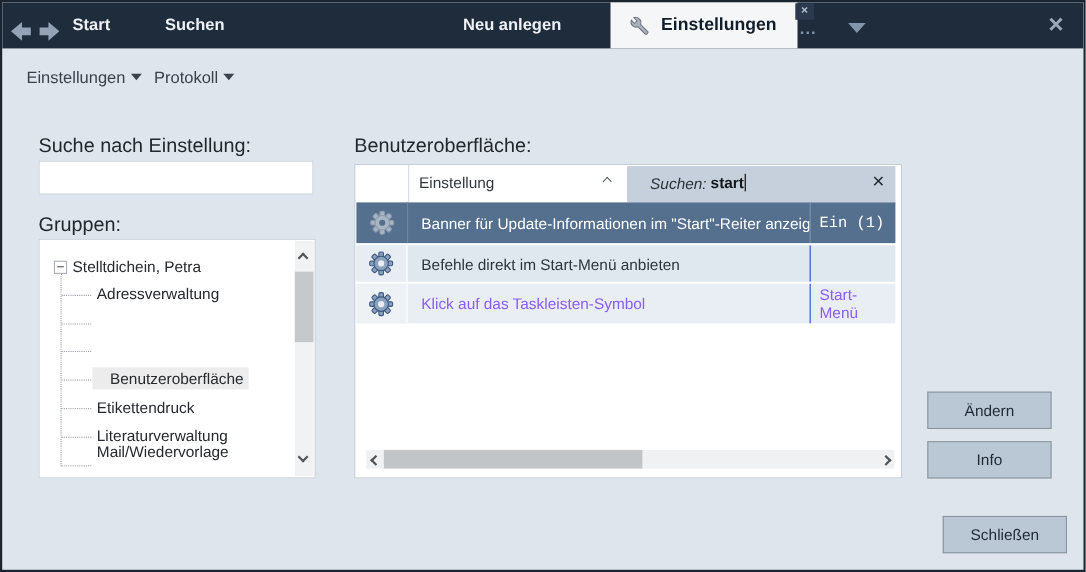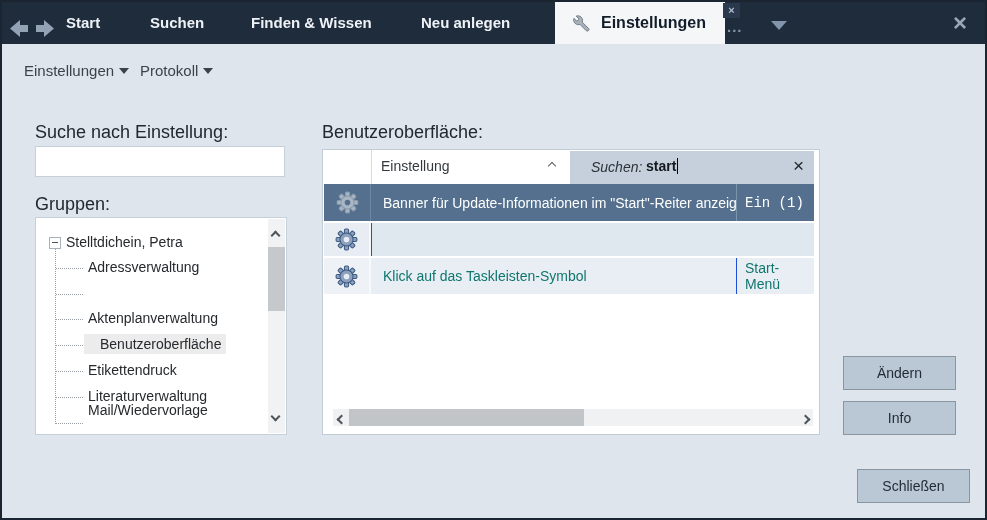--- a/index.html
+++ b/index.html
@@ -89,21 +89,21 @@
   .search-overlay .slabel { position:absolute; left:21px; top:8px; font-size:14px;
                             font-style:italic; color:#2c3238; }
   .search-overlay .svalue { position:absolute; left:76px; top:7px; font-size:14px; font-weight:700;
                             color:#14181c; border-right:1px solid #000; padding-right:1px; }
   .search-overlay .sclose { position:absolute; right:10px; top:4px; font-size:19px; color:#23282d;
                             cursor:pointer; }
 
   .trow { position:absolute; left:1px; width:490px; display:flex; align-items:center; }
   .trow.r0 { top:34px;  height:37px; background:#54708e; color:#ffffff; }
   .trow.r1 { top:73px;  height:33px; background:#dfe7ef; color:#2e353c; }
-  .trow.r2 { top:108px; height:36px; background:#e9eef4; color:#0f766e;align-items:center; }
+  .trow.r2 { top:108px; height:36px; background:#e9eef4; color:#8b5cf6;align-items:center; }
   .trow .icon-cell { width:47px; height:100%; flex:0 0 47px; display:flex;
                      align-items:center; justify-content:center; }
   .trow.r0 .icon-cell { border-right:1px solid #6d87a3; }
   .trow.r1 .icon-cell, .trow.r2 .icon-cell { border-right:2px solid #f6f8fa; background:rgba(255,255,255,0.25); }
   .trow .text-cell { flex:1 1 auto; padding-left:12px; font-size:14px; white-space:nowrap;
                      overflow:hidden; }
   .trow .value-cell { flex:0 0 78px; width:78px; padding-left:8px; font-size:14px; height:100%;
                       display:flex; align-items:center; }
   .trow.r0 .value-cell { border-left:1px solid #7e95ae;font-family:Liberation Mono, monospace; }
   .trow.r1 .value-cell, .trow.r2 .value-cell { border-left:1px solid #1d4ed8; }
@@ -135,21 +135,20 @@
           <polygon points="0,8.5 10,0 10,5 18,5 18,12 10,12 10,17" fill="#93a2b5"></polygon>
         </svg>
     </span>
     <span class="navarrow fwd">
       <svg width="21" height="17" viewBox="0 0 21 17">
           <polygon points="21,8.5 11,0 11,5 3,5 3,12 11,12 11,17" fill="#93a2b5"></polygon>
         </svg>
     </span>
     <span class="tab t-start">Start</span>
     <span class="tab t-suchen">Suchen</span>
-    <span class="tab t-finden">Finden &amp; Wissen</span>
     <span class="tab t-neu">Neu anlegen</span>
 
     <div class="tab-active">
       <span class="wrench">
         <svg width="22" height="22" viewBox="0 0 24 24">
           <path d="M21.7 18.3l-7.2-7.2c.7-1.8.3-3.9-1.2-5.4C11.8 4.2 9.6 3.8 7.8 4.5l3.2 3.2-2.4 2.4-3.2-3.2c-.7 1.8-.3 4 1.2 5.4 1.5 1.5 3.6 1.9 5.4 1.2l7.2 7.2c.4.4 1 .4 1.4 0l1.1-1.1c.4-.3.4-1 0-1.3z" fill="#a9b2bb" stroke="#6a7580" stroke-width="1"></path>
         </svg>
       </span>
       <span class="lbl">Einstellungen</span>
     </div>
@@ -171,21 +170,20 @@
     <div class="tree-conn" style="top:50px;"></div>
     <div class="tree-conn" style="top:76px;"></div>
     <div class="tree-conn" style="top:101px;"></div>
     <div class="tree-conn" style="top:127px;"></div>
     <div class="tree-conn" style="top:153px;"></div>
     <div class="tree-conn" style="top:179px;"></div>
     <div class="tree-conn" style="top:205px;"></div>
     <span class="minus-box"></span>
     <span class="tree-item root">Stelltdichein, Petra</span>
     <span class="tree-item" style="left:52px; top:41px;">Adressverwaltung</span>
-    <span class="tree-item" style="left:52px; top:92px;">Aktenplanverwaltung</span>
     <span class="tree-item selected" style="left:48px; top:116px;padding-left:16px;">Benutzeroberfläche</span>
     <span class="tree-item" style="left:52px; top:144px;">Etikettendruck</span>
     <span class="tree-item" style="left:52px; top:170px;">Literaturverwaltung</span>
     <span class="tree-item" style="left:52px; top:184px;">Mail/Wiedervorlage</span>
     <div class="tree-scroll">
       <span class="arr top"><span class="chev up"></span></span>
       <div class="thumb"></div>
       <span class="arr bot"><span class="chev down"></span></span>
     </div>
   </div>
@@ -226,20 +224,21 @@
           <g fill="#8ba1bd" stroke="#3d5a80" stroke-width="1">
             <rect x="10" y="2" width="4" height="20" rx="1.2"></rect>
             <rect x="10" y="2" width="4" height="20" rx="1.2" transform="rotate(45 12 12)"></rect>
             <rect x="10" y="2" width="4" height="20" rx="1.2" transform="rotate(90 12 12)"></rect>
             <rect x="10" y="2" width="4" height="20" rx="1.2" transform="rotate(135 12 12)"></rect>
             <circle cx="12" cy="12" r="6.3"></circle>
           </g>
           <circle class="hole" cx="12" cy="12" r="2.7"></circle>
         </svg>
       </span>
+      <span class="text-cell">Befehle direkt im Start-Menü anbieten</span>
       <span class="value-cell"></span>
     </div>
 
     <div class="trow r2">
       <span class="icon-cell">
         <svg width="25" height="25" viewBox="0 0 24 24">
           <g fill="#8ba1bd" stroke="#3d5a80" stroke-width="1">
             <rect x="10" y="2" width="4" height="20" rx="1.2"></rect>
             <rect x="10" y="2" width="4" height="20" rx="1.2" transform="rotate(45 12 12)"></rect>
             <rect x="10" y="2" width="4" height="20" rx="1.2" transform="rotate(90 12 12)"></rect>

